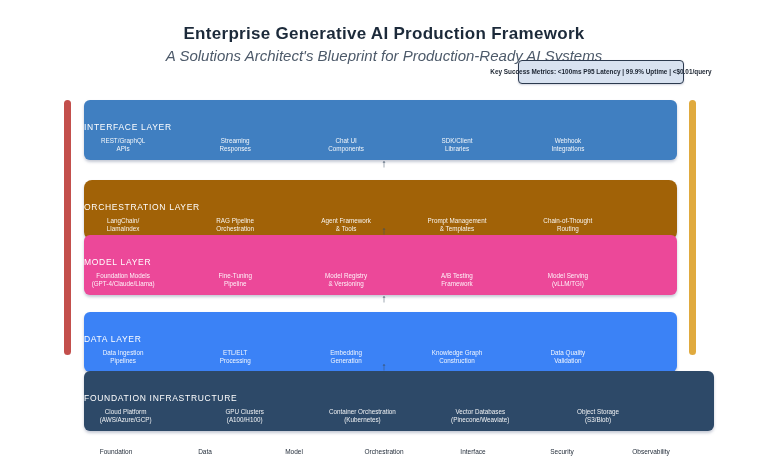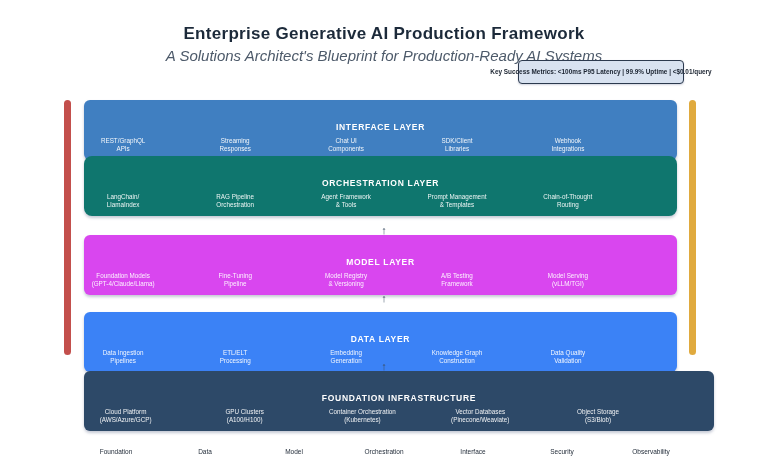--- a/index.html
+++ b/index.html
@@ -22,22 +22,22 @@
   }
   .metrics-text{
     position:absolute;top:7px;left:50%;transform:translateX(-50%);
     white-space:nowrap;font-size:6.4px;font-weight:bold;color:#1a2330;
   }
   .layer{
     position:absolute;left:84px;width:593px;height:60px;border-radius:6px;
     box-shadow:0 2px 3px rgba(110,120,150,.40);
   }
   .layer-title{
-    position:absolute;top:22px;left:0;width:100%;text-align:center;
-    font-size:8.5px;font-weight:bold;color:#ffffff;letter-spacing:.7px;
+    position:absolute;top:22px;left:0;width:100%;text-align:left;
+    font-size:8.5px;font-weight:normal;color:#ffffff;letter-spacing:.7px;
   }
   .layer-item{
     position:absolute;top:37px;transform:translateX(-50%);text-align:center;
     font-size:6.3px;line-height:1.3;color:rgba(255,255,255,.93);
     white-space:pre-line;
   }
   .col-0{left:6.6%;} .col-1{left:25.5%;} .col-2{left:44.2%;} .col-3{left:62.9%;} .col-4{left:81.6%;}
   .sidebar{
     position:absolute;top:100px;height:255px;width:7px;border-radius:3.5px;
   }
@@ -76,37 +76,37 @@
     <div class="layer-item col-2">Chat UI
 Components</div>
     <div class="layer-item col-3">SDK/Client
 Libraries</div>
     <div class="layer-item col-4">Webhook
 Integrations</div>
   </div>
 
   <div class="flow-arrow" style="top:158px;">↑</div>
 
-  <div class="layer" style="top: 156px; background: #0f766e; border-radius: 8px;">
+  <div class="layer" style="top: 180px; background: #a16207; border-radius: 8px;">
     <div class="layer-title">ORCHESTRATION LAYER</div>
     <div class="layer-item col-0">LangChain/
 LlamaIndex</div>
     <div class="layer-item col-1">RAG Pipeline
 Orchestration</div>
     <div class="layer-item col-2">Agent Framework
 &amp; Tools</div>
     <div class="layer-item col-3">Prompt Management
 &amp; Templates</div>
     <div class="layer-item col-4">Chain-of-Thought
 Routing</div>
   </div>
 
   <div class="flow-arrow" style="top:225px;">↑</div>
 
-  <div class="layer" style="top: 235px; background: #d946ef;">
+  <div class="layer" style="top: 235px; background: #ec4899;">
     <div class="layer-title">MODEL LAYER</div>
     <div class="layer-item col-0">Foundation Models
 (GPT-4/Claude/Llama)</div>
     <div class="layer-item col-1">Fine-Tuning
 Pipeline</div>
     <div class="layer-item col-2">Model Registry
 &amp; Versioning</div>
     <div class="layer-item col-3">A/B Testing
 Framework</div>
     <div class="layer-item col-4">Model Serving

